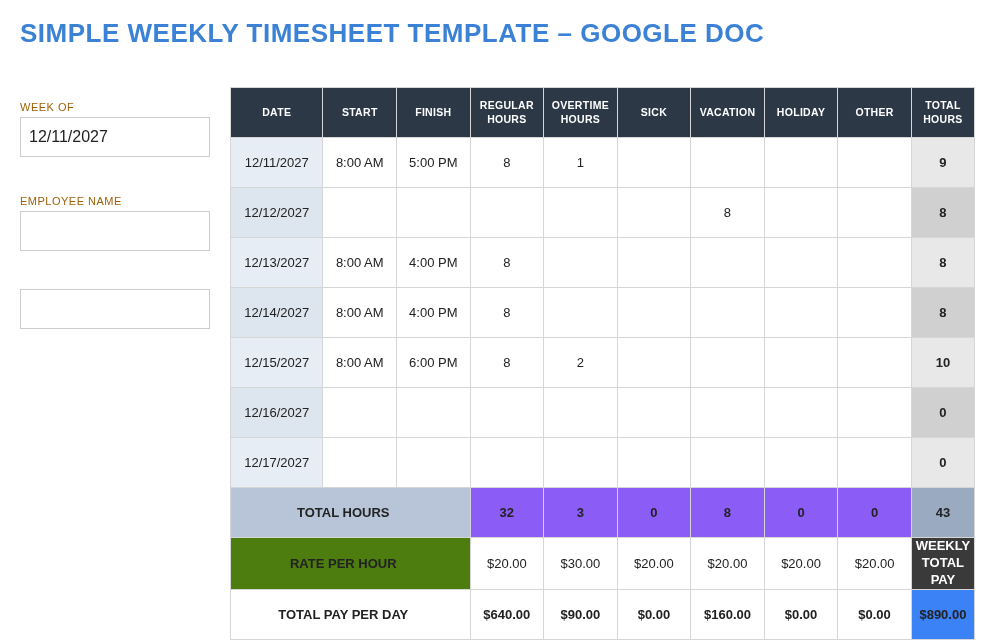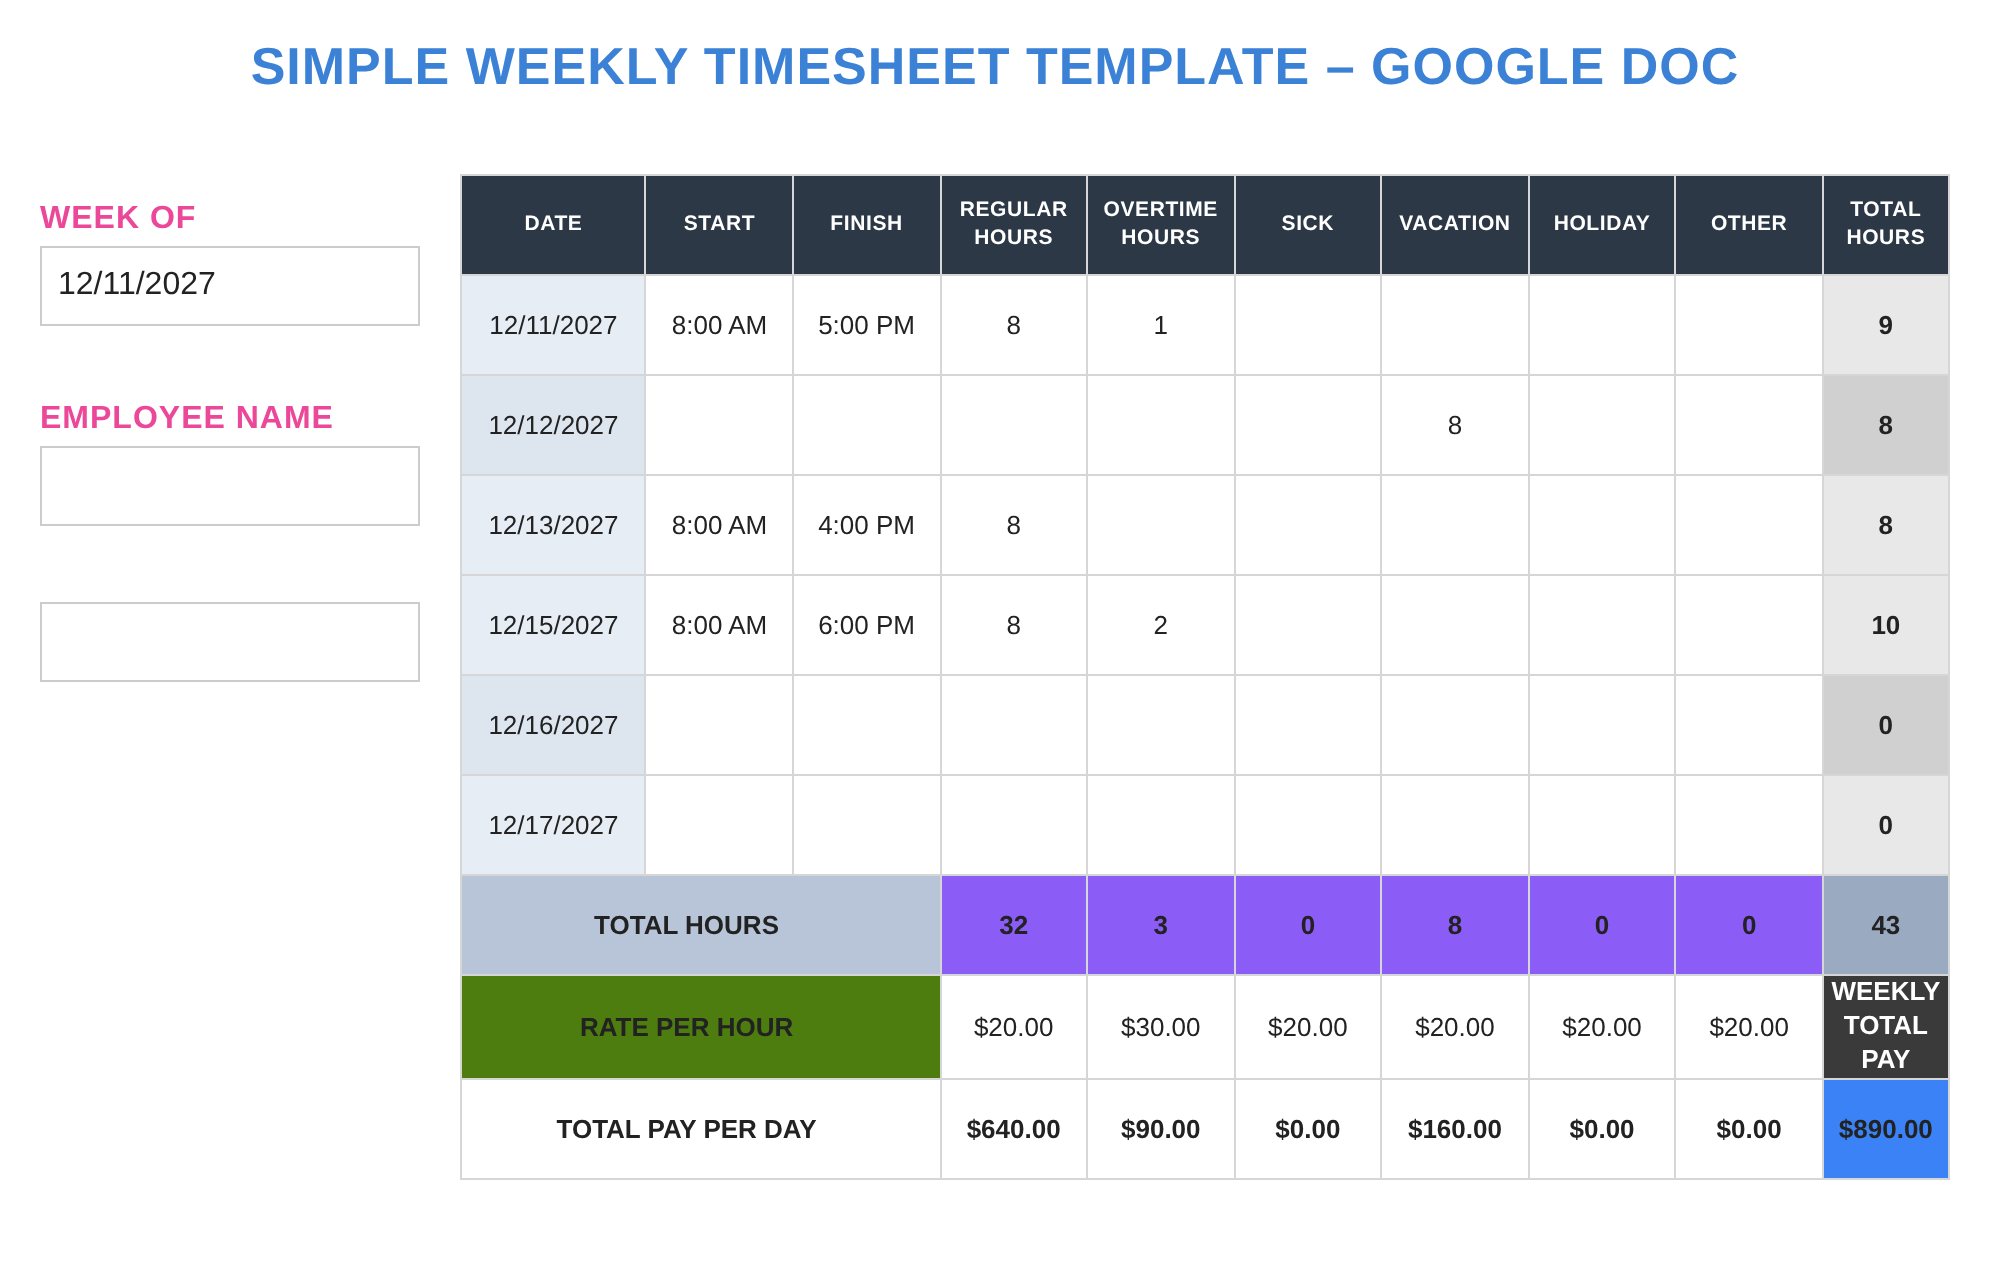--- a/index.html
+++ b/index.html
@@ -11,35 +11,34 @@
     color: #222;
     background: #fff;
     width: 995px;
   }
   .title {
     font-size: 26px;
     font-weight: 700;
     letter-spacing: 0.5px;
     color: #3B82D6;
     margin: 0 0 22px 0;
-    text-align: center;
   }
   .layout {
     display: flex;
     gap: 20px;
   }
   .sidebar {
     width: 190px;
     flex-shrink: 0;
     padding-top: 30px;
   }
   .field-label {
-    font-size: 16px;
-    font-weight: 700;
-    color: #ec4899;
+    font-size: 11px;
+    font-weight: 400;
+    color: #a16207;
     letter-spacing: 0.5px;
     margin-bottom: 4px;
   }
   .field-input {
     width: 100%;
     height: 40px;
     border: 1px solid #ccc;
     padding: 0 8px;
     font-size: 16px;
     color: #222;
@@ -191,20 +190,32 @@
             <td class="time-cell start-border">8:00 AM</td>
             <td class="time-cell">4:00 PM</td>
             <td class="num-cell">8</td>
             <td class="num-cell"></td>
             <td class="num-cell"></td>
             <td class="num-cell"></td>
             <td class="num-cell"></td>
             <td class="num-cell"></td>
             <td class="total-cell">8</td>
           </tr>
+          <tr class="even">
+            <td class="date-cell">12/14/2027</td>
+            <td class="time-cell start-border">8:00 AM</td>
+            <td class="time-cell">4:00 PM</td>
+            <td class="num-cell">8</td>
+            <td class="num-cell"></td>
+            <td class="num-cell"></td>
+            <td class="num-cell"></td>
+            <td class="num-cell"></td>
+            <td class="num-cell"></td>
+            <td class="total-cell">8</td>
+          </tr>
           <tr class="odd">
             <td class="date-cell">12/15/2027</td>
             <td class="time-cell start-border">8:00 AM</td>
             <td class="time-cell">6:00 PM</td>
             <td class="num-cell">8</td>
             <td class="num-cell">2</td>
             <td class="num-cell"></td>
             <td class="num-cell"></td>
             <td class="num-cell"></td>
             <td class="num-cell"></td>

